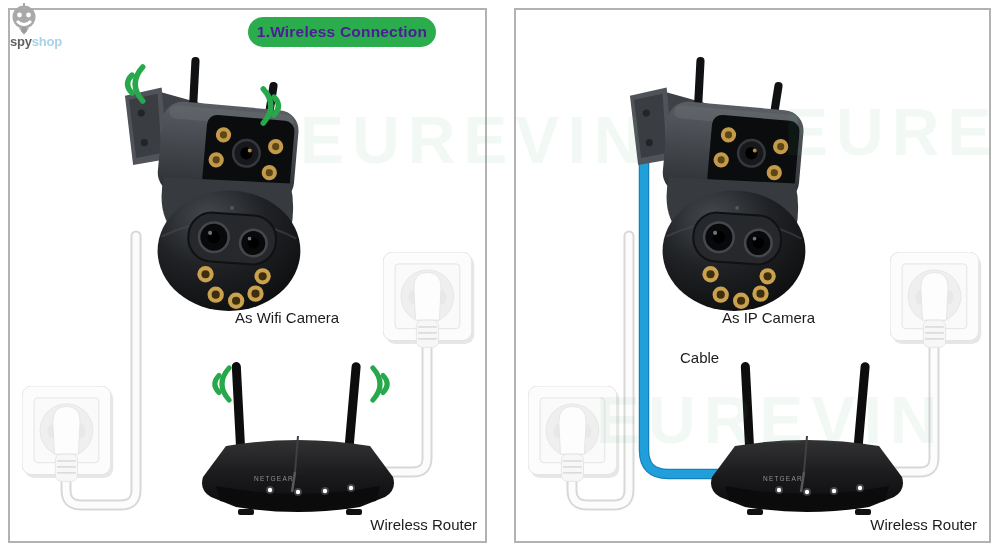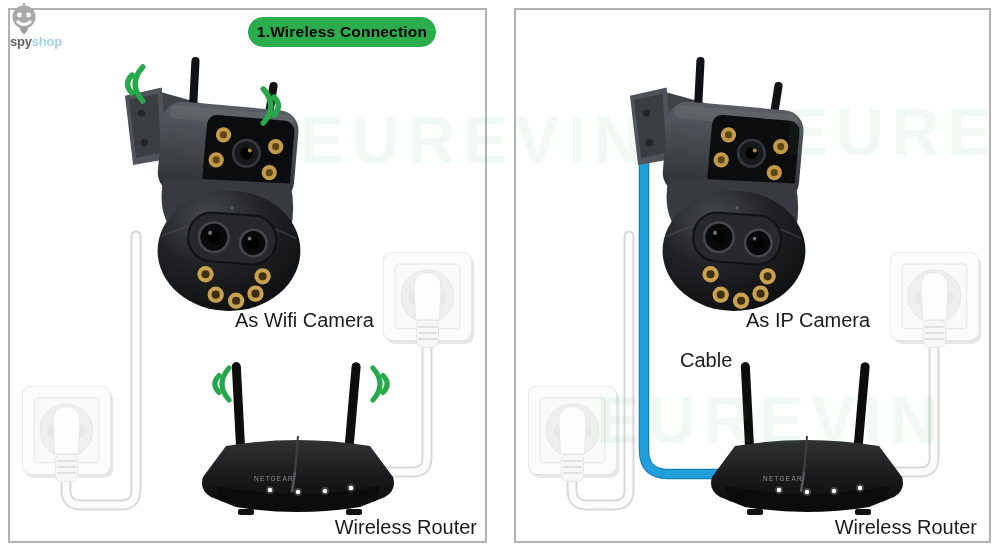--- a/index.html
+++ b/index.html
@@ -9,24 +9,24 @@
   }
   .panel{
     position:absolute;top:8px;height:535px;background:#fff;
     border:2px solid #b2b2b2;box-sizing:border-box;
   }
   #panel-wireless{left:8px;width:479px}
   #panel-wired{left:514px;width:477px}
   .layer{position:absolute;left:0;top:0}
   .banner{
     position:absolute;height:30px;border-radius:15px;background:#2bac4d;
-    color:#000000;font-size:15.5px;font-weight:600;letter-spacing:.2px;
+    color:#4c1d95;font-size:15.5px;font-weight:600;letter-spacing:.2px;
     display:flex;align-items:center;justify-content:center;z-index:3;
   }
-  .caption{position:absolute;font-size:20px;color:#1b1b1d;z-index:3;white-space:nowrap}
+  .caption{position:absolute;font-size:15px;color:#1b1b1d;z-index:3;white-space:nowrap}
   .watermark{
     position:absolute;font-size:66px;font-weight:700;letter-spacing:8px;
     color:rgba(70,170,100,0.07);white-space:nowrap;z-index:1;pointer-events:none;text-align:center;
   }
   .logo{position:absolute;left:6px;top:2px;z-index:9;width:56px;text-align:right}
   .logo-text{font-size:13px;font-weight:700;letter-spacing:-0.2px;line-height:12px;margin-top:-2px}
   .logo-text .spy{color:#5f6163}
   .logo-text .shop{color:#a6d3ea}
   svg{display:block}
 </style>
@@ -202,16 +202,16 @@
     <g>
       <path d="M418,334 L418,448 Q418,462 404,462 L360,462" stroke="#d8d8d8" stroke-width="11" fill="none" stroke-linecap="round"></path>
       <path d="M418,334 L418,448 Q418,462 404,462 L360,462" stroke="#fcfcfc" stroke-width="7" fill="none" stroke-linecap="round"></path>
     </g>
     <use href="#sym-outlet" xlink:href="#sym-outlet" x="12" y="376" width="94" height="132"></use>
     <use href="#sym-outlet" xlink:href="#sym-outlet" x="374" y="242" width="94" height="132"></use>
     <use href="#sym-router" xlink:href="#sym-router" x="191" y="350" width="200" height="165"></use>
     <use href="#sym-camera" xlink:href="#sym-camera" x="91" y="47" width="205" height="255"></use>
   </svg>
 
-  <div class="caption" style="left:230px;top:299px">As IP Camera</div>
+  <div class="caption" style="left:206px;top:299px">As IP Camera</div>
   <div class="caption" style="left:164px;top:339px">Cable</div>
   <div class="caption" style="right:12px;top:506px">Wireless Router</div>
 </section>
 
 </body></html>

